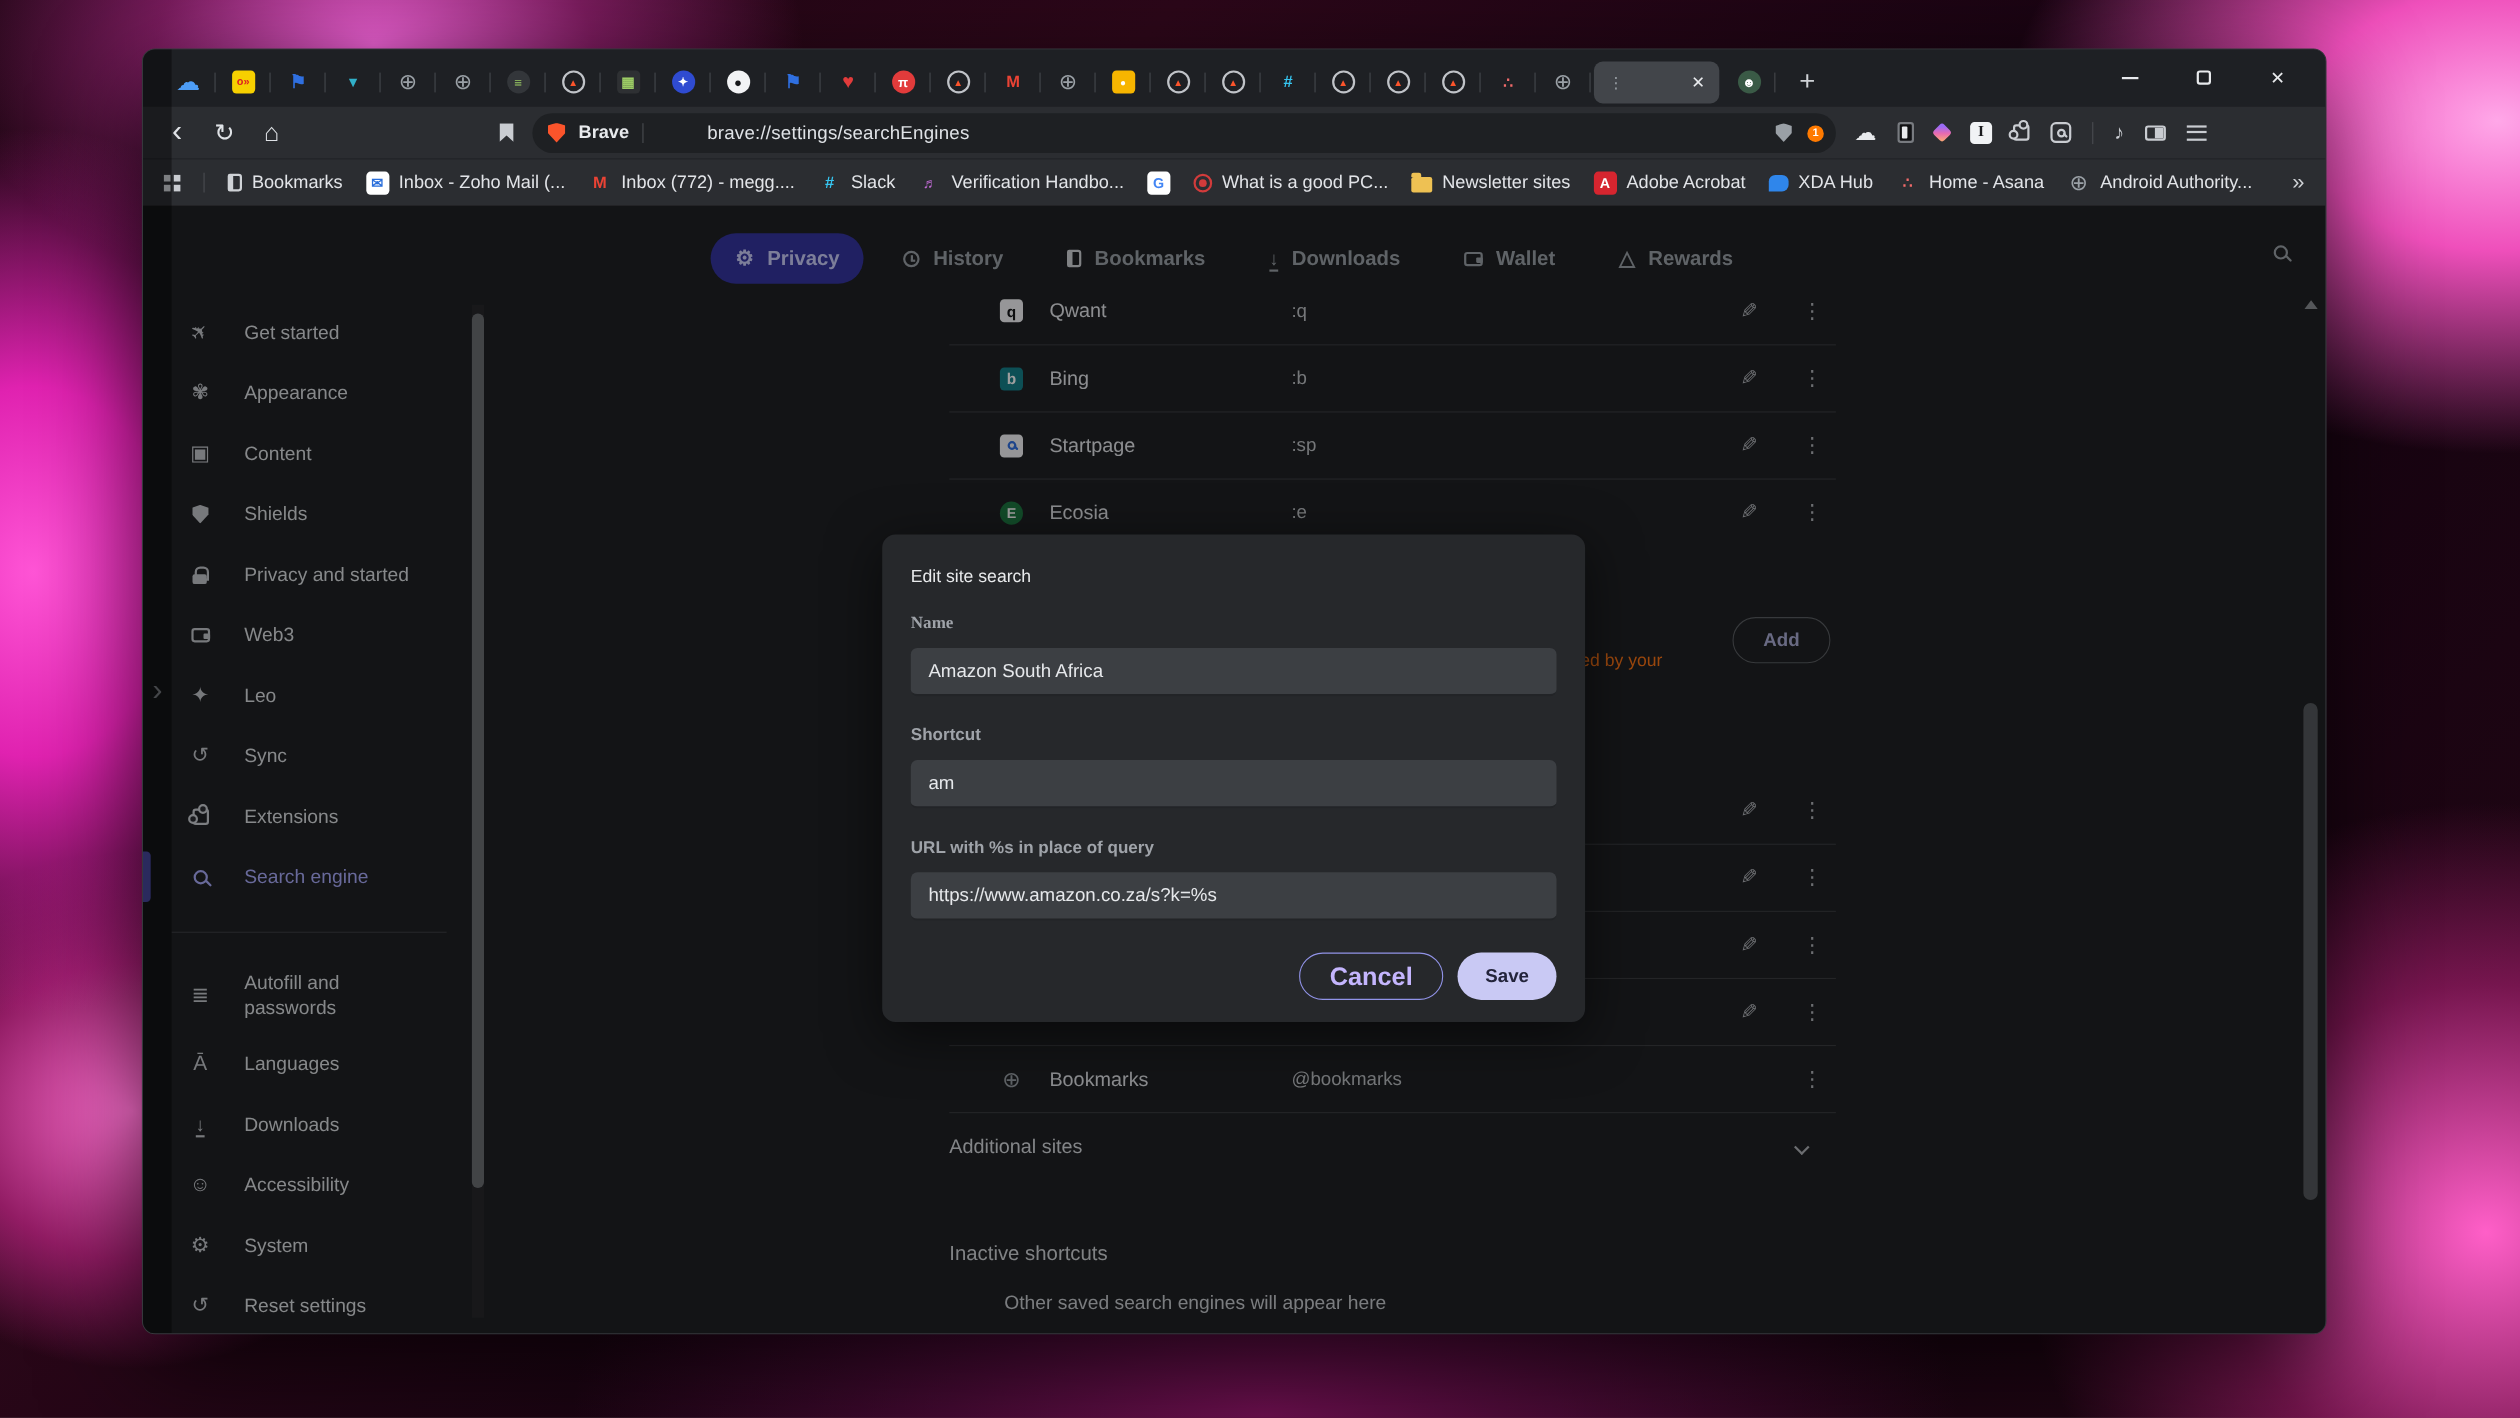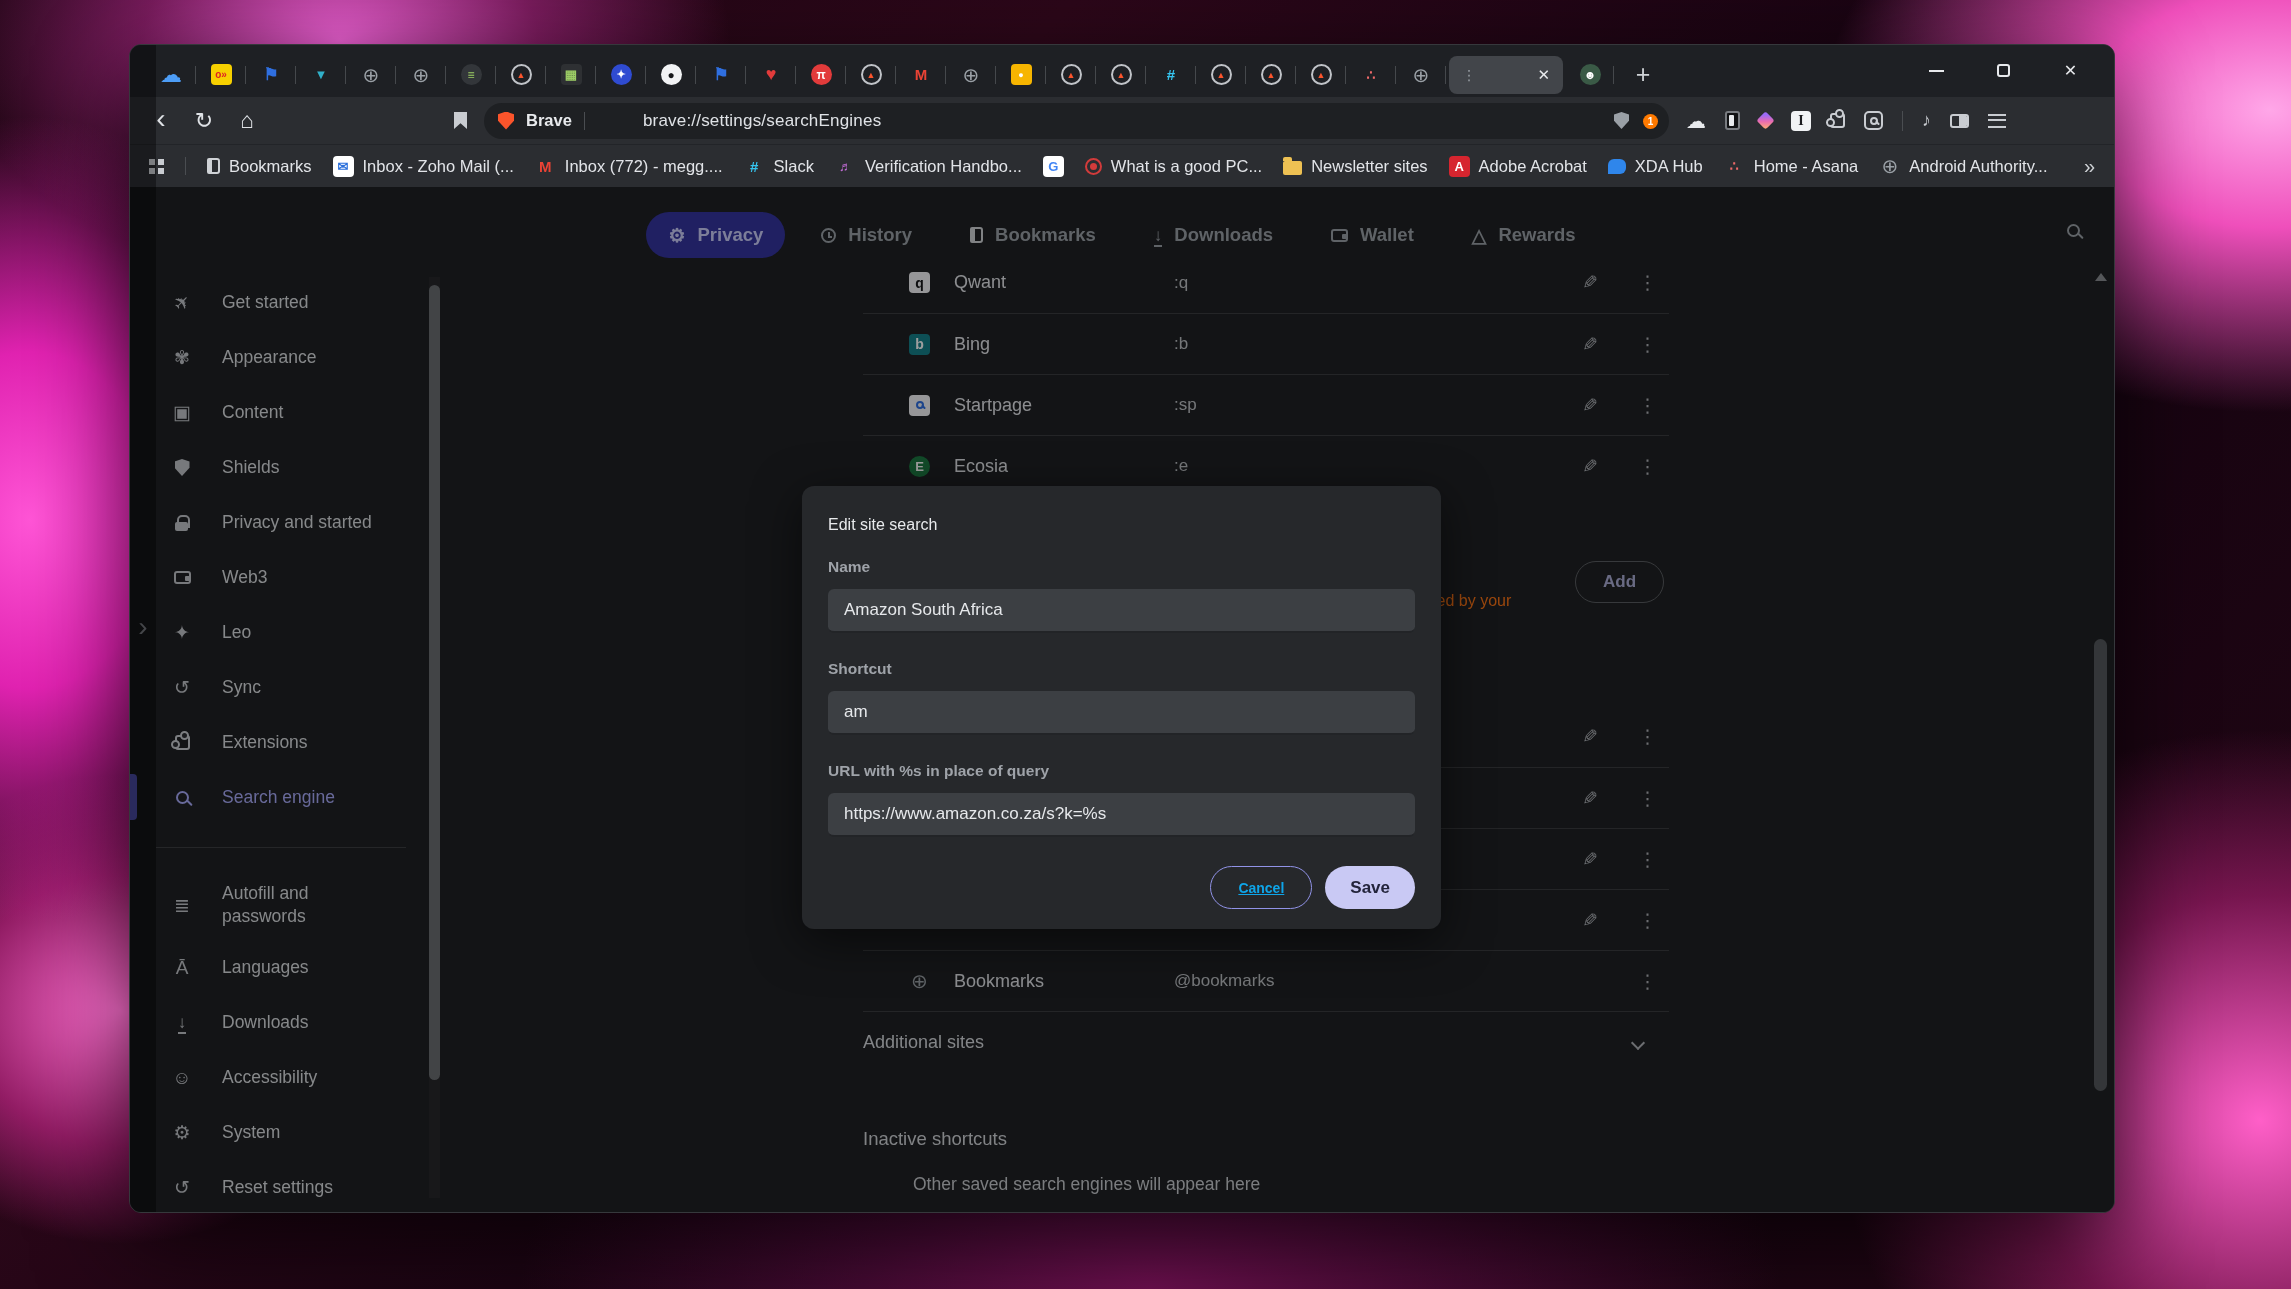--- a/index.html
+++ b/index.html
@@ -163,24 +163,24 @@
   .inactive-h { margin-top:56px; font-size:18.5px; color:#cfd2d6; }
   .inactive-e { margin-top:24px; margin-left:50px; font-size:17.5px; color:#c6c9cd; }
   .ct-scroll { position:absolute; right:6px; top:86px; bottom:10px; width:15px; }
   .ct-arrow { width:0; height:0; border-left:6px solid transparent; border-right:6px solid transparent; border-bottom:8px solid #8a8d91; margin:0 auto; }
   .ct-thumb { position:absolute; left:1px; top:366px; width:13px; height:452px; background:#55585c; border-radius:7px; }
   
   .dim { position:absolute; inset:0; background:rgba(0,0,0,.38); z-index:5; }
   .modal { position:absolute; left:672px; top:299px; width:639px; height:443px; background:#26282b; border-radius:12px; z-index:10; box-shadow:0 12px 48px rgba(0,0,0,.55); padding:0 26px; display:flex; flex-direction:column; }
   .m-title { margin-top:30px; font-size:16px; color:#e8eaec; }
   .m-lbl { margin-top:27px; font-size:15.5px; font-weight:700; color:#9fa3a9; }
-  .m-lbl.first { margin-top:24px; }
+  .m-lbl.first { margin-top:24px;font-family:Liberation Serif, serif; }
   .m-inp { margin-top:13px; height:44px; background:#3c3f43; border-radius:6px; border-bottom:2px solid #222427; display:flex; align-items:center; padding:0 16px; font-size:17px; color:#e6e8eb; }
   .m-btns { display:flex; justify-content:flex-end; align-items:center; gap:13px; margin-top:auto; padding-bottom:20px; }
-  .btn-cancel { height:43px; padding:0 27px; border:1.5px solid #9193e8; border-radius:22px; color:#0ea5e9; font-weight:600; font-size:14px; display:flex; align-items:center; background:transparent;text-decoration:underline; }
+  .btn-cancel { height:43px; padding:0 27px; border:1.5px solid #9193e8; border-radius:22px; color:#c4b5fd; font-weight:600; font-size:23px; display:flex; align-items:center; background:transparent; }
   .btn-save { height:43px; padding:0 25px; background:#c9c9f4; border-radius:22px; color:#23243b; font-weight:600; font-size:17px; display:flex; align-items:center; border:none; }
 </style>
 </head>
 <body>
 
 <div></div>
 
 <div class="window">
 
   <div class="tabbar">

